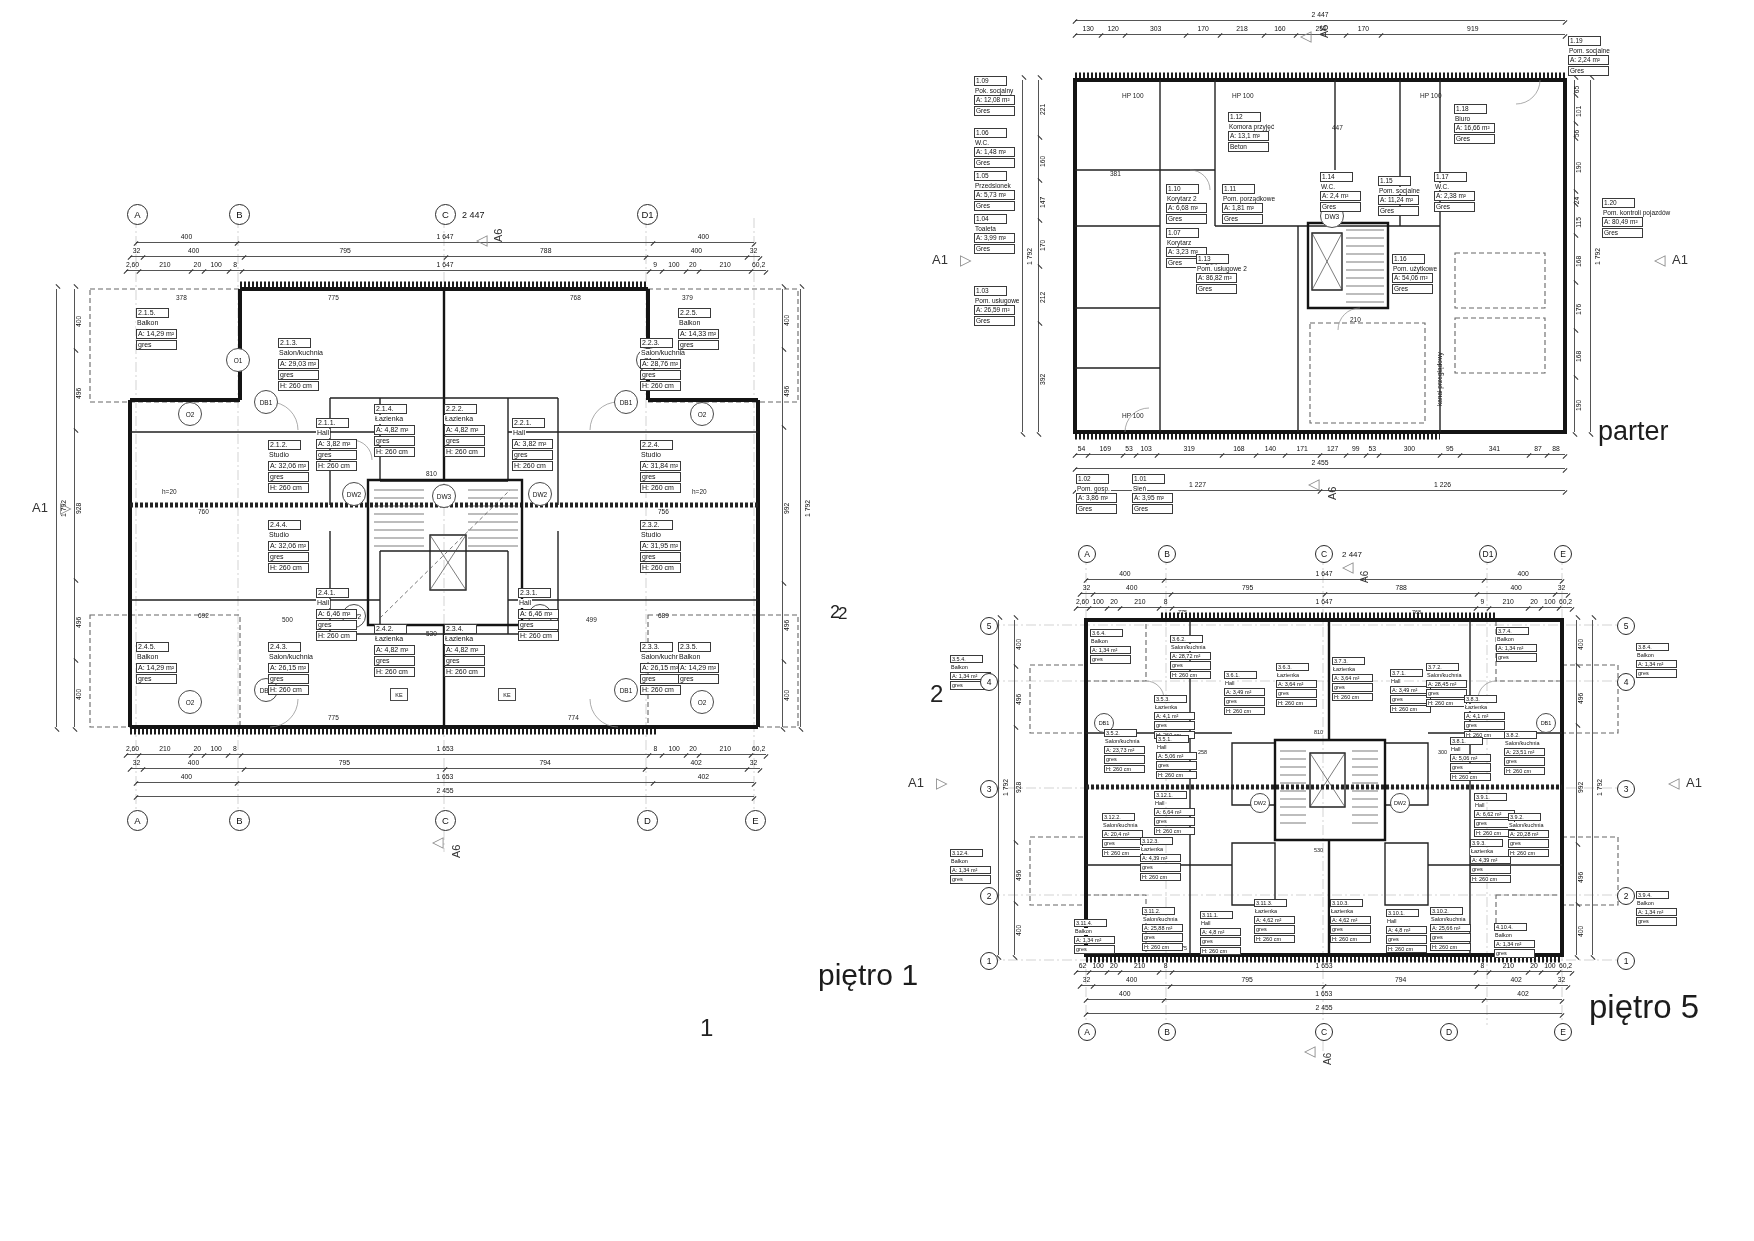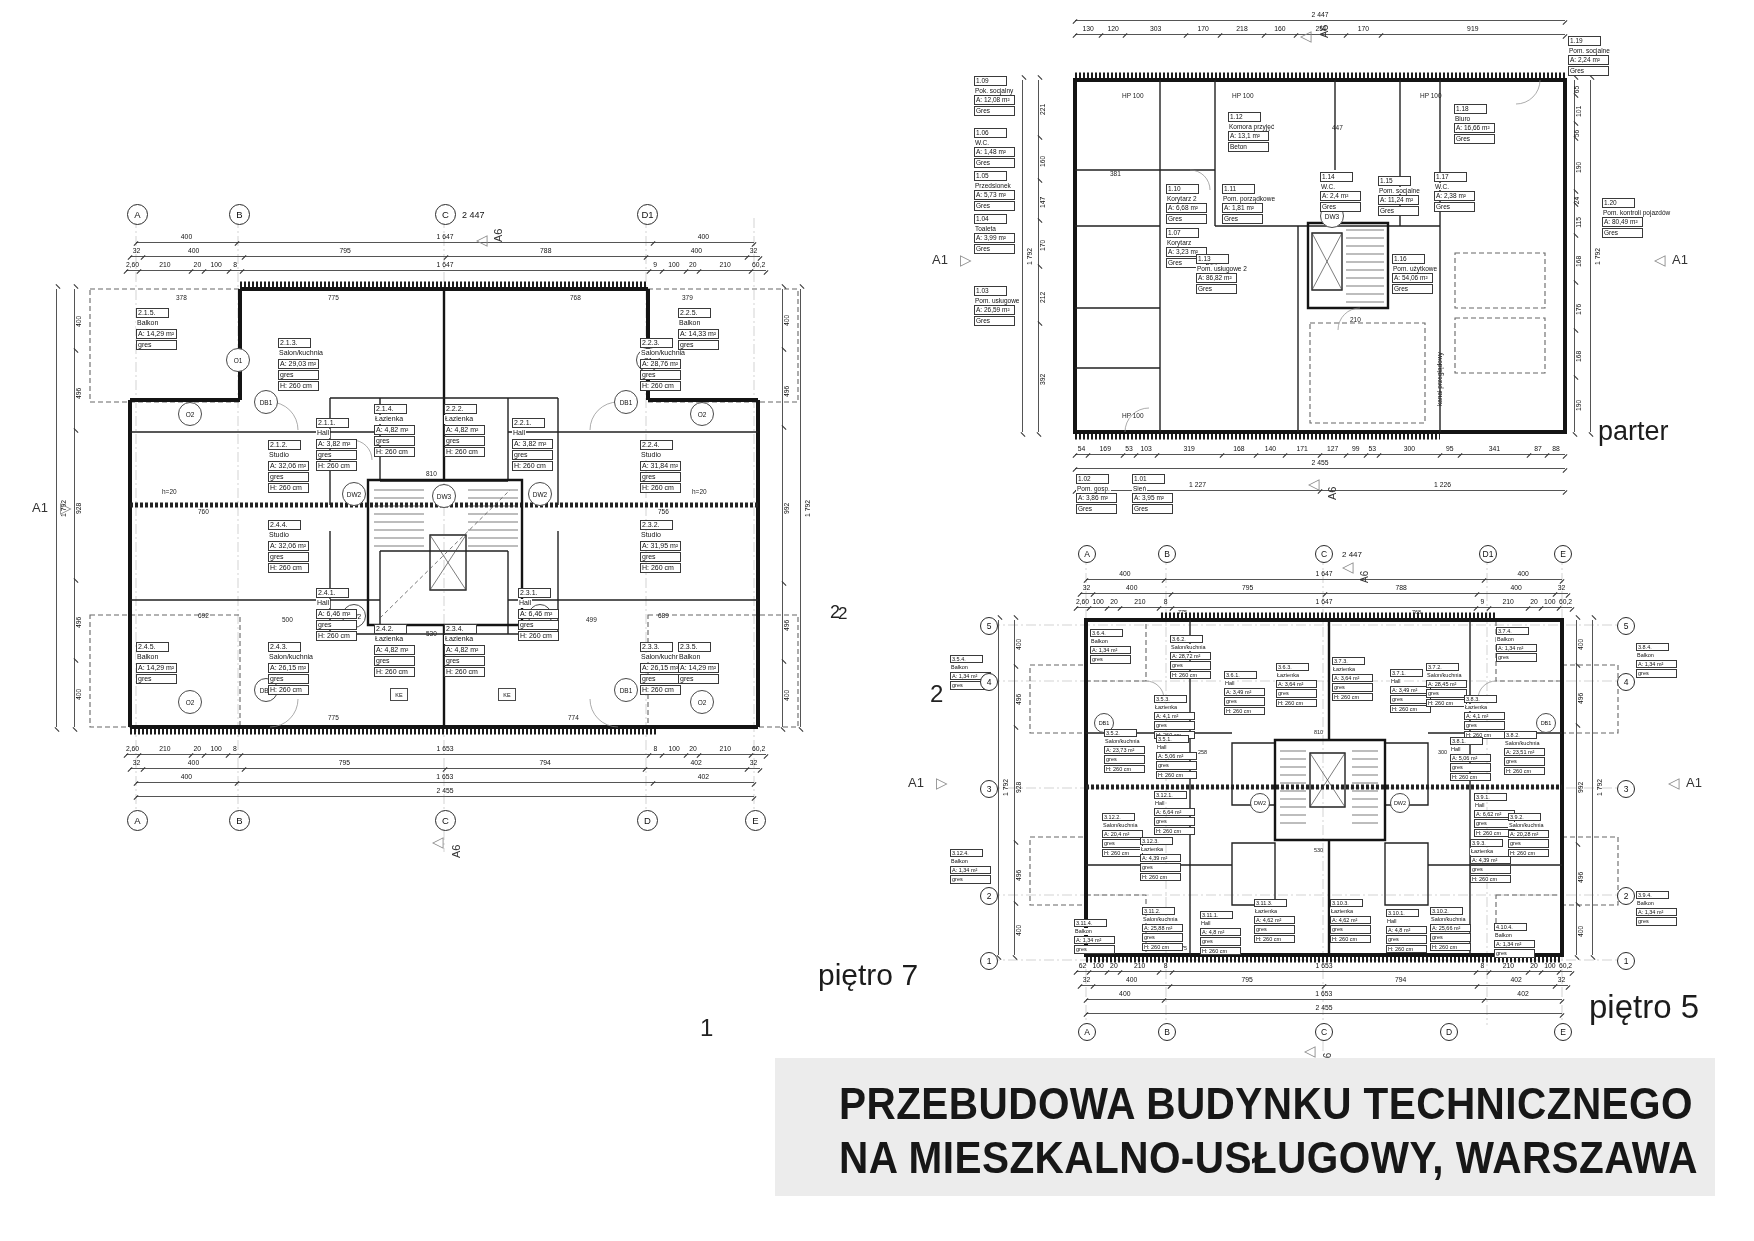--- a/index.html
+++ b/index.html
@@ -1224,24 +1224,20 @@
     <span class="an" style="left:298px;top:104px">775</span>
     <span class="an" style="left:532px;top:104px">768</span>
     <span class="an" style="left:318px;top:244px">258</span>
     <span class="an" style="left:558px;top:244px">300</span>
     <span class="an" style="left:434px;top:224px">810</span>
     <span class="an" style="left:434px;top:342px">530</span>
     <span class="an" style="left:298px;top:440px">775</span>
     <span class="an" style="left:532px;top:440px">774</span>
   </div>
 
-  <span class="floorlbl" style="left:818px;top:958px">piętro 7</span>
+  <span class="floorlbl" style="left:818px;top:958px">piętro 1</span>
   <span class="floorlbl" style="left:1598px;top:416px;font-size:27px">parter</span>
   <span class="floorlbl" style="left:1589px;top:988px;font-size:33px">piętro 5</span>
   <span class="bignum" style="left:838px;top:604px;font-size:17px">2</span>
   <span class="bignum" style="left:930px;top:680px;font-size:24px">2</span>
   <span class="bignum" style="left:700px;top:1014px;font-size:24px">1</span>
 
-  <div id="banner">
-    <div>PRZEBUDOWA BUDYNKU TECHNICZNEGO</div>
-    <div>NA MIESZKALNO-USŁUGOWY, WARSZAWA</div>
-  </div>
 </div>
 
 </body></html>

